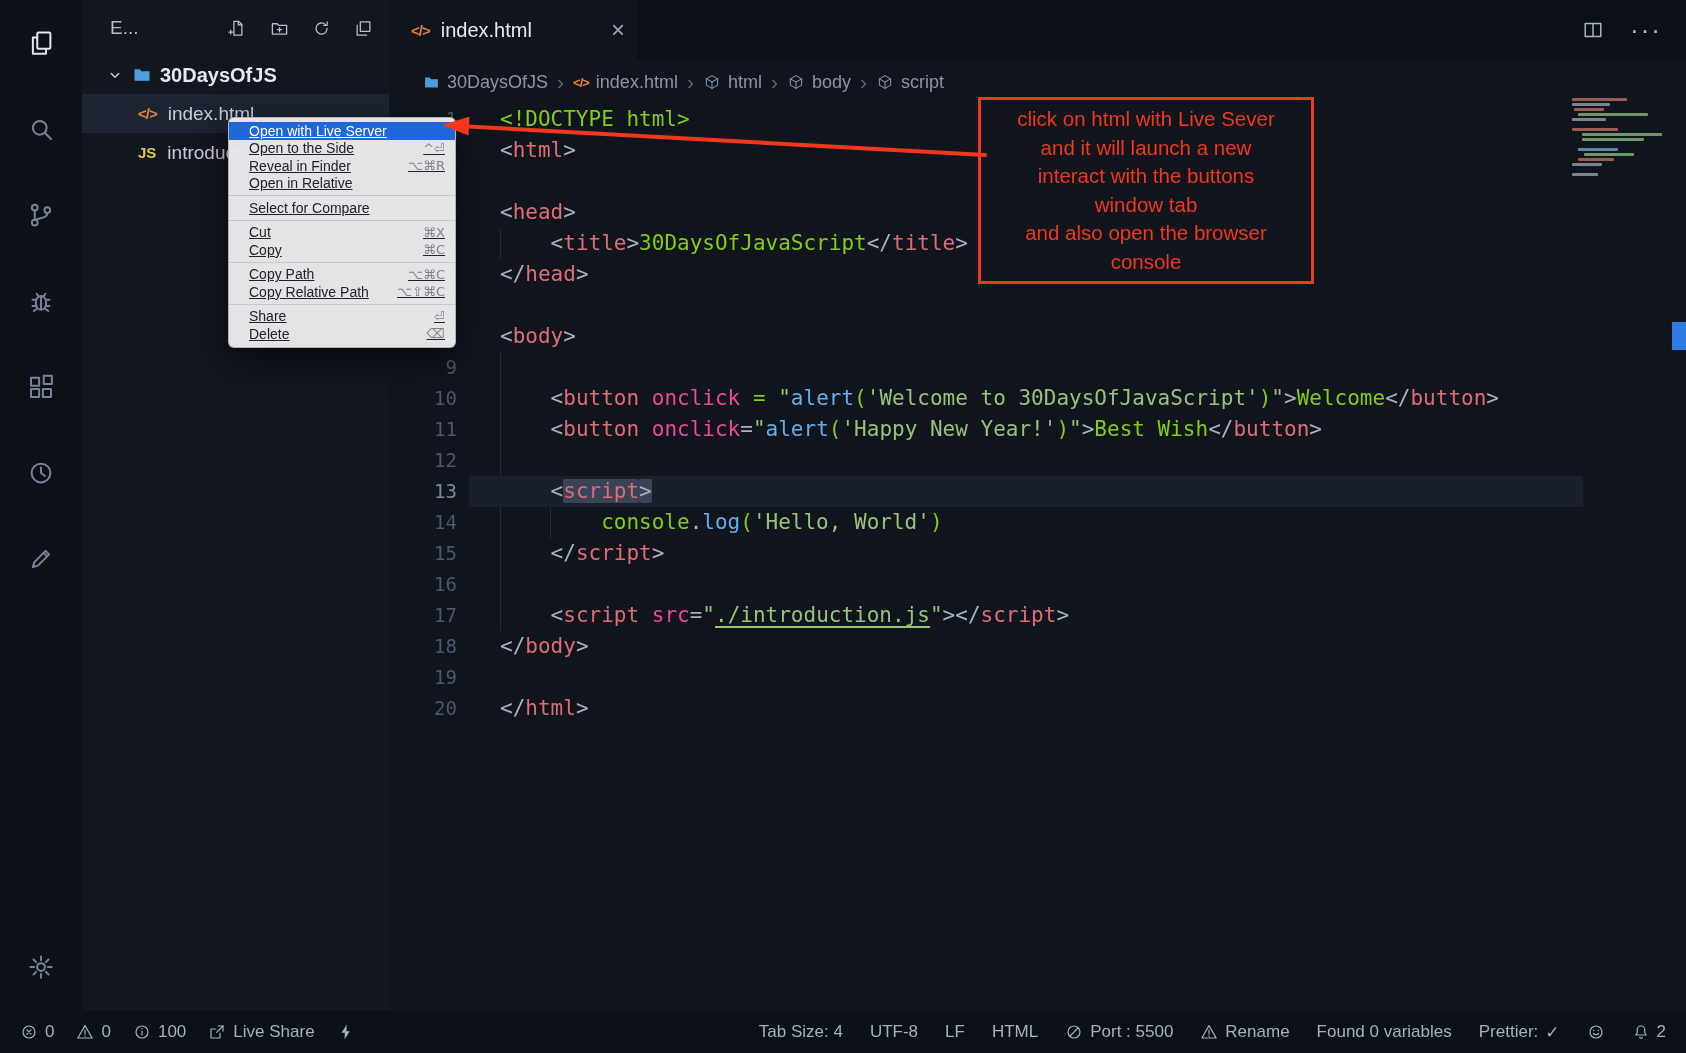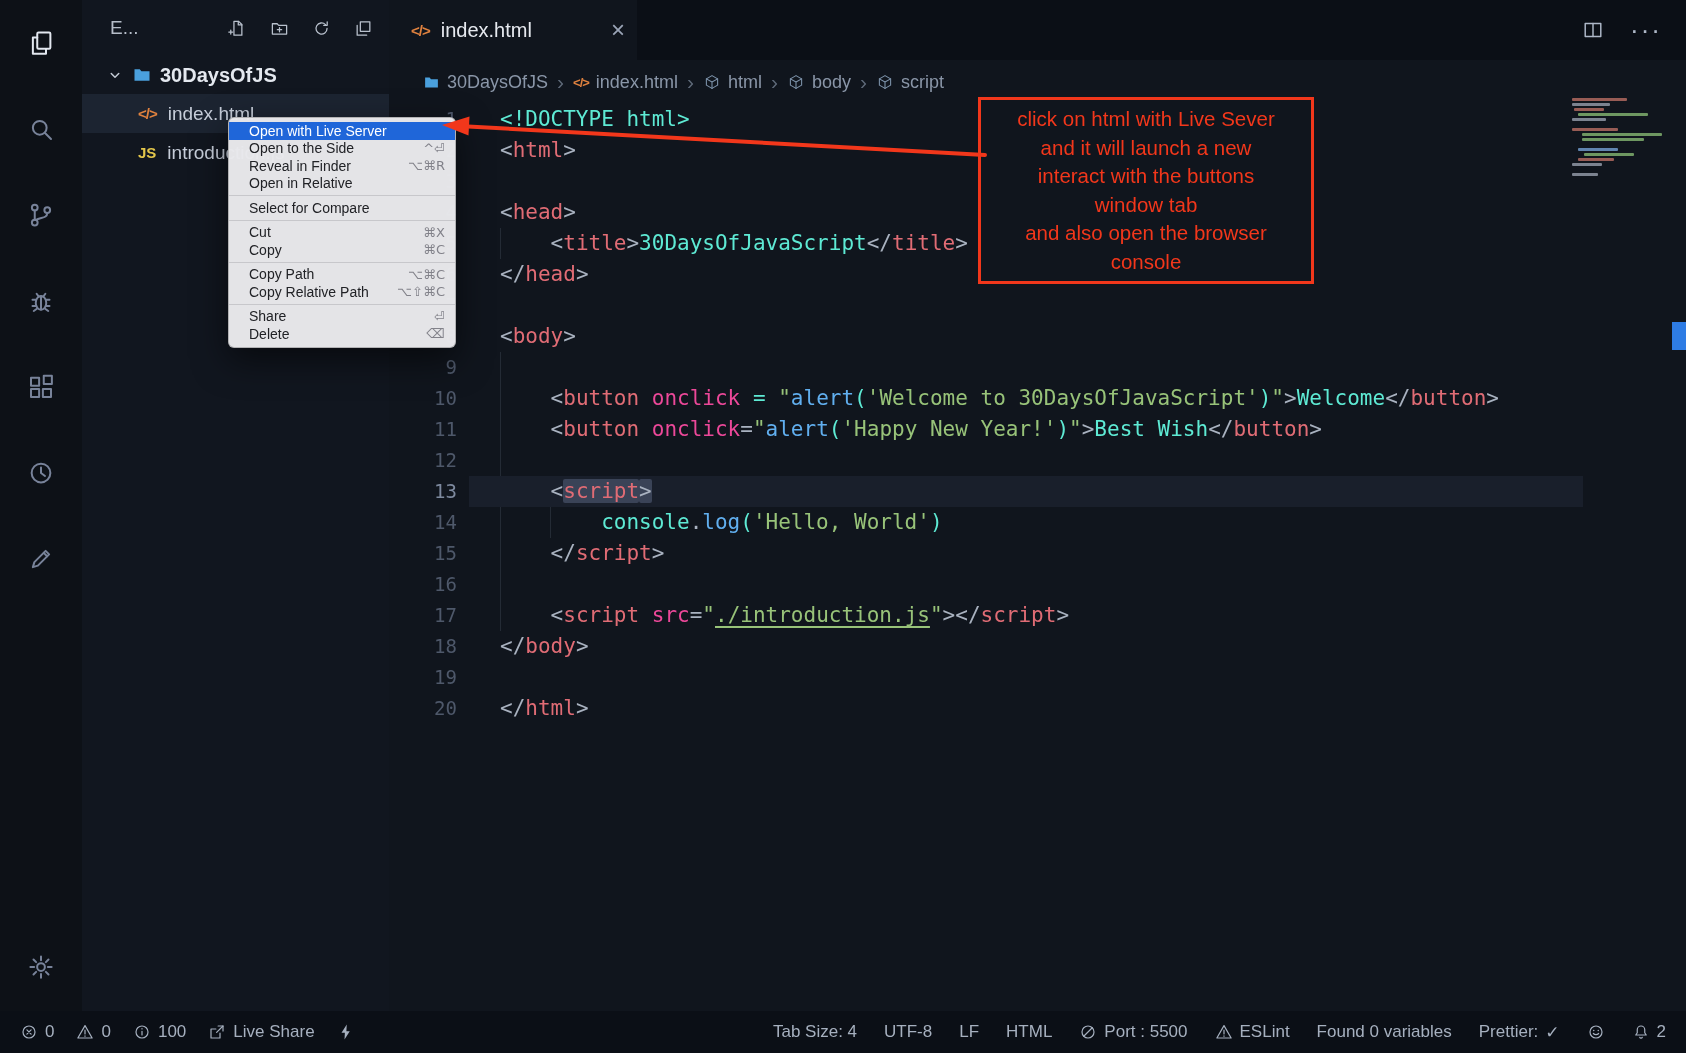--- a/index.html
+++ b/index.html
@@ -47,21 +47,21 @@
   .bc-sep{color:#5e6979;font-size:21px;}
   .bc-code{color:#e0823f;font-weight:700;font-size:13px;letter-spacing:-1px;}
   .bc-cube{color:#7f95ad}
 
   .code-wrap{position:relative;height:907px;}
   .code-line{height:31px;display:flex;position:relative;}
   .code-line .ln{width:68px;flex:none;text-align:right;color:#4e586a;font:19px/31px "DejaVu Sans Mono",monospace;position:relative;z-index:2;}
   .code-line .lc{font:21px/31px "DejaVu Sans Mono",monospace;white-space:pre;padding-left:43px;position:relative;z-index:2;}
   .code-line.current::before{content:"";position:absolute;left:80px;width:1114px;top:0;bottom:0;background:#191f2b;z-index:1;}
   .code-line.current .ln{color:#7d899e;}
-  .tok-plain{color:#5eead4}
+  .tok-plain{color:#84cc16}
   .tok-punc{color:#a9b2c0}
   .tok-tag{color:#e06c75}
   .tok-attr{color:#ec4899}
   .tok-str{color:#98c379}
   .tok-fn{color:#61afef}
   .tok-link{color:#98c379;text-decoration:underline;text-underline-offset:4px;}
   .tok-hl{background:#3a4357;border-radius:2px;}
   .guide{position:absolute;width:1px;background:rgba(165,180,205,.14);z-index:1;}
 
   .minimap{position:absolute;right:14px;top:-6px;width:100px;z-index:3;opacity:.85;}
@@ -72,21 +72,21 @@
   .status-bar{position:absolute;left:0;right:0;bottom:0;height:42px;background:#0b0f16;display:flex;align-items:center;font-size:17px;color:#a6b0bf;}
   .status-left{display:flex;align-items:center;gap:22px;padding-left:20px;}
   .status-right{margin-left:auto;display:flex;align-items:center;gap:27px;padding-right:20px;}
   .st-item{display:flex;align-items:center;gap:7px;cursor:pointer;white-space:nowrap;}
   .st-check{color:#a6b0bf;font-size:17px;}
 
   
   .context-menu{position:absolute;left:228px;top:117px;width:226px;background:rgba(233,233,236,.98);
     border-radius:6px;border:1px solid rgba(0,0,0,.22);box-shadow:0 12px 34px rgba(0,0,0,.55);
     padding:4px 0;z-index:50;font-size:14px;color:#212226;}
-  .menu-item{height:17.5px;display:flex;align-items:center;padding:0 10px 0 20px;cursor:pointer;}
+  .menu-item{height:17.5px;display:flex;align-items:center;padding:0 10px 0 20px;cursor:pointer;text-decoration:underline;}
   .menu-item .sc{margin-left:auto;color:#82828a;font-family:"DejaVu Sans","Liberation Sans",sans-serif;font-size:13px;}
   .menu-item.hl{background:#1f66d9;color:#fff;}
   .menu-sep{height:1px;background:#c7c7cb;margin:3px 0;}
 
   
   .annotation{position:absolute;left:978px;top:97px;width:326px;border:3px solid #f2371b;color:#f2371b;
     z-index:40;padding:5px 2px;text-align:center;font-size:20.5px;line-height:28.5px;}
   .arrow{position:absolute;left:440px;top:100px;z-index:60;pointer-events:none;}
 </style>
 </head>
@@ -442,21 +442,21 @@
         </span>
         <span>Port : 5500</span>
       </div>
       <div class="st-item">
         <span>
           <svg width="18" height="18" viewBox="0 0 24 24" fill="none" stroke="currentColor" stroke-width="1.6" stroke-linecap="round" stroke-linejoin="round">
             <path d="M12 3.5L21.5 20h-19z"></path>
             <path d="M12 9.5v5M12 17.2v.5"></path>
           </svg>
         </span>
-        <span>ESLint</span>
+        <span>Rename</span>
       </div>
       <div class="st-item">
         <span>Found 0 variables</span>
       </div>
       <div class="st-item">
         <span>Prettier:</span>
         <span class="st-check">✓</span>
       </div>
       <div class="st-item">
         <span>

